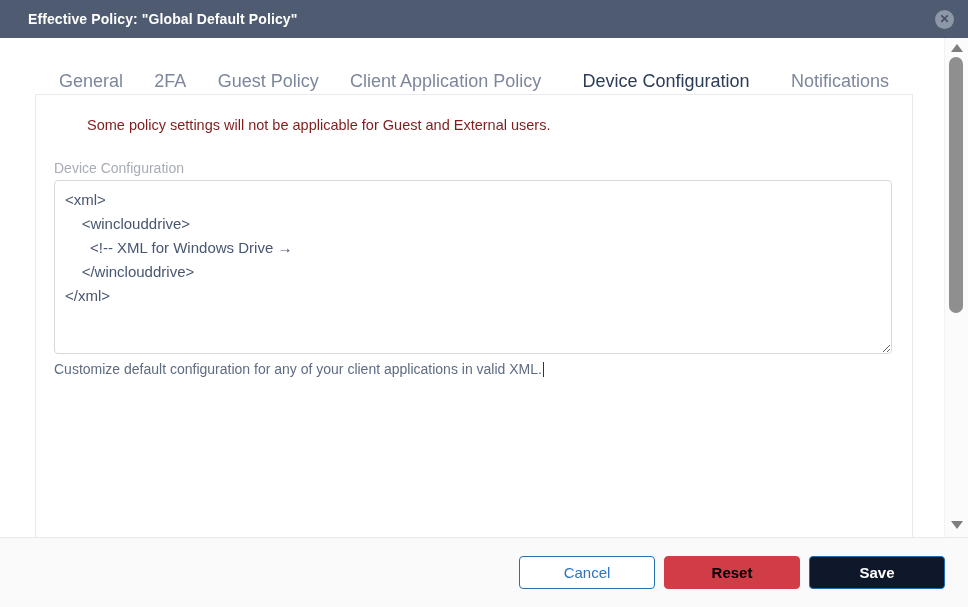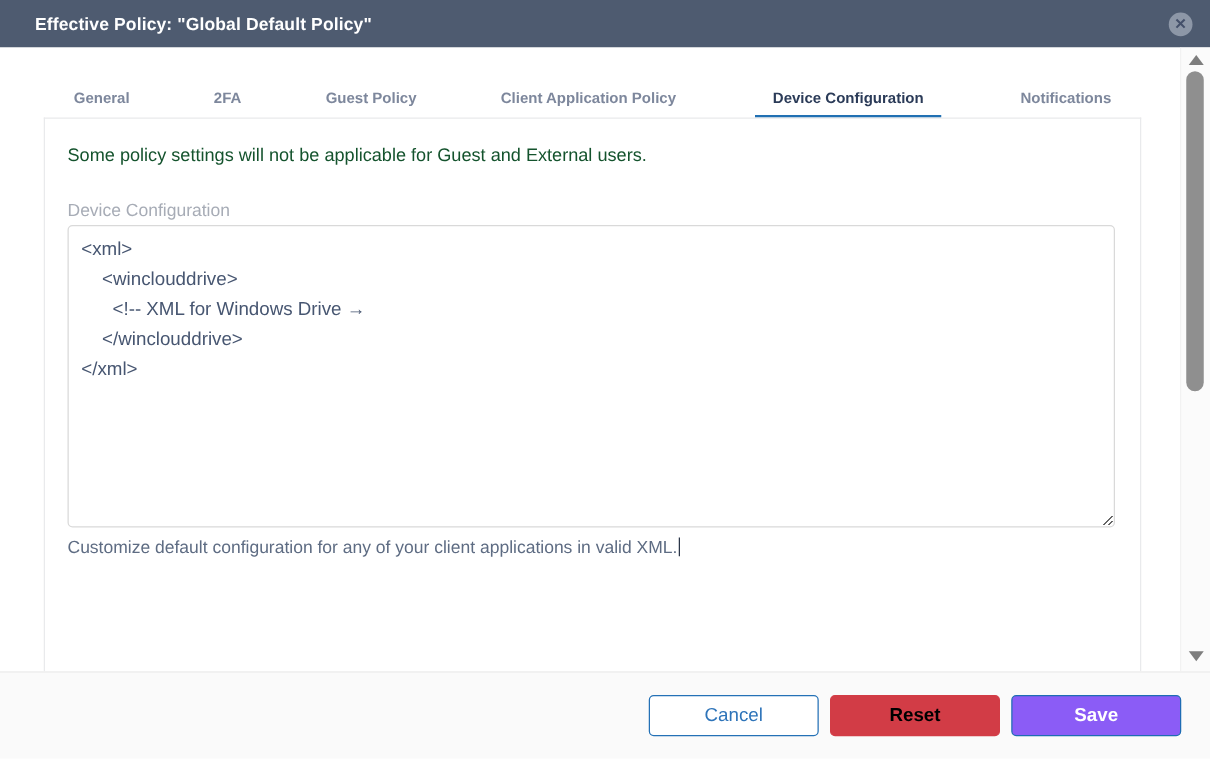--- a/index.html
+++ b/index.html
@@ -19,33 +19,33 @@
     display:flex; align-items:center; justify-content:center; padding:0;
   }
 
   
   .modal-body { position:relative; height:499px; flex:0 0 499px; background:#fff; overflow:hidden; }
 
   .tabs {
     margin:33px 55px 0 35px; padding:0 20px; display:flex; justify-content:space-between;
     align-items:flex-end;
   }
-  .tab { font-size:12px; color:#7d879c; padding:0 4px 10px; cursor:pointer; white-space:nowrap;font-weight:bold; }
+  .tab { font-size:18px; color:#7d879c; padding:0 4px 10px; cursor:pointer; white-space:nowrap; }
   .tab.active { color:#2b3b58; border-bottom:3px solid #2170b3; padding:0 14px 7px; }
 
   .panel {
     position:absolute; left:35px; right:55px; top:56px; bottom:0;
     border:1px solid #e9eaec; border-bottom:none; background:#fff; padding:12px 18px;
   }
-  .notice { margin-top:8px; font-size:14.5px; color:#14532d; line-height:20px; }
+  .notice { margin-top:8px; font-size:14.5px; color:#7f1d1d; line-height:20px;margin-left:33px; }
   .section-label { margin-top:24px; font-size:14px; color:#a7acb6; line-height:18px; }
   .field-label { display:block; margin-top:3px; font-size:14px; color:#3e4857; line-height:18px; }
 
   .xml-textarea {
-    display:block; margin-top:3px; width:838px; height:242px;
+    display:block; margin-top:3px; width:838px; height:174px;
     border:1px solid #d9d9d9; border-radius:4px; background:#fff;
     font-family:"Liberation Sans", sans-serif; font-size:15px; line-height:24px; color:#475671;
     padding:7px 10px; resize:both; outline:none; overflow:auto; white-space:pre;
   }
   .hint { margin-top:6px; font-size:14px; color:#5e6c83; line-height:18px; }
   .caret { display:inline-block; width:1.5px; height:15px; background:#2b3648; vertical-align:text-bottom; margin-left:1px; }
 
   
   .scrollbar {
     position:absolute; top:0; right:0; bottom:0; width:24px;
@@ -60,21 +60,21 @@
   .modal-footer {
     height:70px; flex:0 0 70px; background:#fafafa; border-top:1px solid #e8e8e8;
     display:flex; align-items:center; justify-content:flex-end; gap:9px; padding-right:23px;
   }
   .btn {
     width:136px; height:33px; border-radius:4px; font-family:"Liberation Sans", sans-serif;
     font-size:15px; cursor:pointer; display:flex; align-items:center; justify-content:center;
   }
   .btn-cancel { background:#fff; border:1px solid #2471b6; color:#2e74b9; font-weight:normal; }
   .btn-reset  { background:#d23c46; border:1px solid #d23c46; color:#000000; font-weight:bold; }
-  .btn-save   { background:#8b5cf6; border:1px solid #1e6cb4; color:#fff; font-weight:bold; }
+  .btn-save   { background:#0f172a; border:1px solid #1e6cb4; color:#fff; font-weight:bold; }
 </style>
 </head>
 <body>
 
 <div class="modal">
 
   <div class="modal-header">
     <span class="modal-title">Effective Policy: "Global Default Policy"</span>
     <button class="close-btn">
       <span>✕</span>

